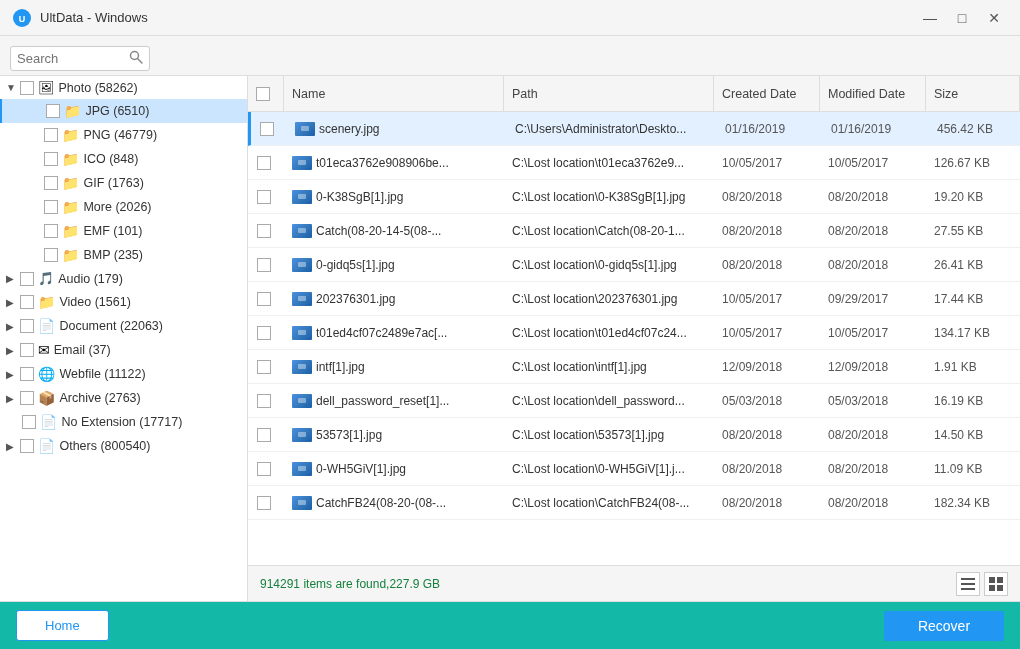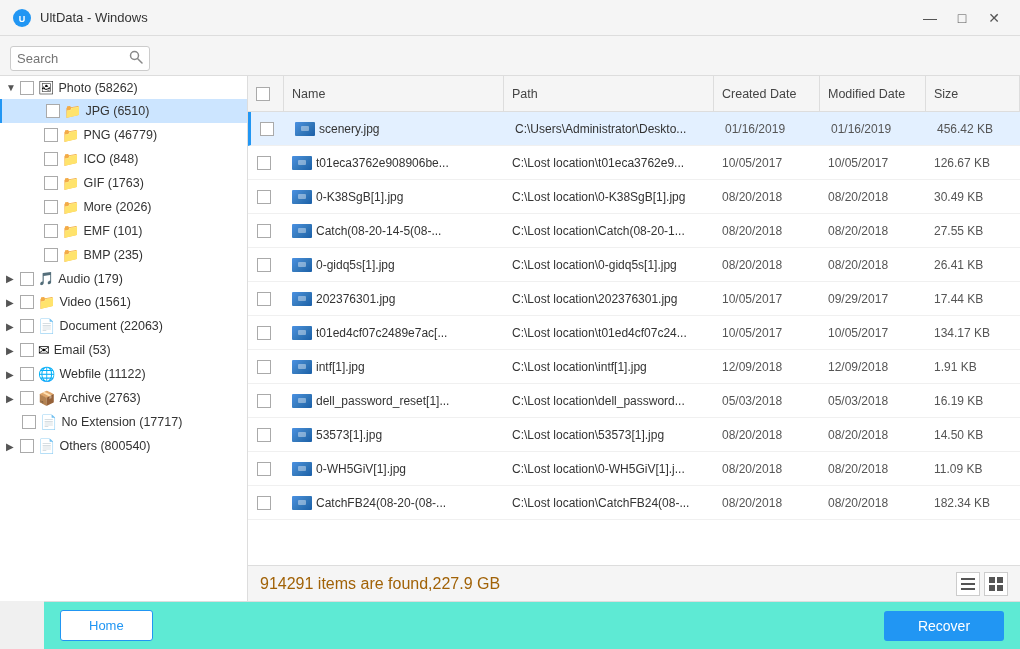--- a/index.html
+++ b/index.html
@@ -192,34 +192,33 @@
     
     .status-bar {
       height: 36px;
       background: #f5f5f5;
       border-top: 1px solid #ddd;
       display: flex;
       align-items: center;
       justify-content: space-between;
       padding: 0 12px;
     }
-    .status-text { font-size: 16px; color: #a16207; }
+    .status-text { font-size: 12px; color: #15803d; }
     .view-icons { display: flex; gap: 4px; }
     .view-icon { width: 24px; height: 24px; border: 1px solid #ccc; background: white; display: flex; align-items: center; justify-content: center; cursor: pointer; font-size: 12px; color: #555; }
 
     
     .bottom-bar {
       height: 48px;
-      background: #5eead4;
+      background: #14b8a6;
       border-top: 1px solid #ddd;
       display: flex;
       align-items: center;
       justify-content: space-between;
       padding: 0 16px;
-      margin-left: 44px;
     }
     .home-btn {
       padding: 7px 28px;
       background: white;
       border: 1px solid #2196F3;
       color: #2196F3;
       font-size: 13px;
       border-radius: 3px;
       cursor: pointer;
     }
@@ -350,21 +349,21 @@
         <span class="arrow">▶</span>
         <div class="checkbox"></div>
         <span class="folder-icon">📄</span>
         <span class="item-label">Document (22063)</span>
       </div>
 
       <div class="tree-item" style="padding-left: 6px;">
         <span class="arrow">▶</span>
         <div class="checkbox"></div>
         <span class="folder-icon">✉</span>
-        <span class="item-label">Email (53)</span>
+        <span class="item-label">Email (37)</span>
       </div>
 
       <div class="tree-item" style="padding-left: 6px;">
         <span class="arrow">▶</span>
         <div class="checkbox"></div>
         <span class="folder-icon">🌐</span>
         <span class="item-label">Webfile (11122)</span>
       </div>
 
       <div class="tree-item" style="padding-left: 6px;">
@@ -435,21 +434,21 @@
           <div class="file-cell chk">
               <div class="checkbox"></div>
             </div>
           <div class="file-cell name">
             <div class="file-thumb"></div>
             <span>0-K38SgB[1].jpg</span>
           </div>
           <div class="file-cell path">C:\Lost location\0-K38SgB[1].jpg</div>
           <div class="file-cell created">08/20/2018</div>
           <div class="file-cell modified">08/20/2018</div>
-          <div class="file-cell size">30.49 KB</div>
+          <div class="file-cell size">19.20 KB</div>
         </div>
 
         <div class="file-row">
           <div class="file-cell chk">
               <div class="checkbox"></div>
             </div>
           <div class="file-cell name">
             <div class="file-thumb"></div>
             <span>Catch(08-20-14-5(08-...</span>
           </div>

